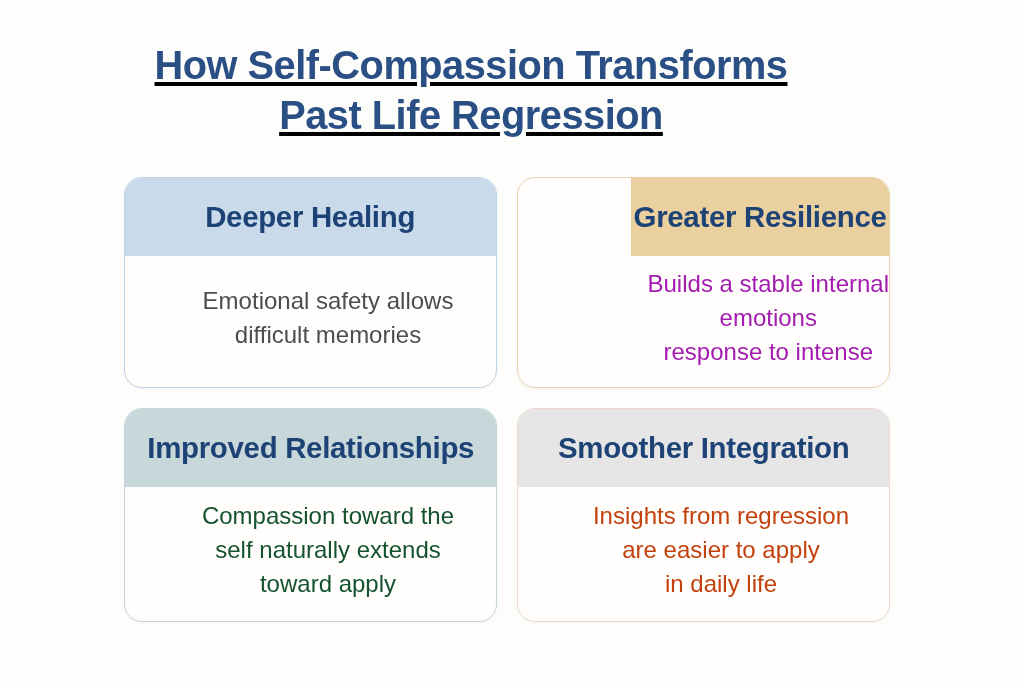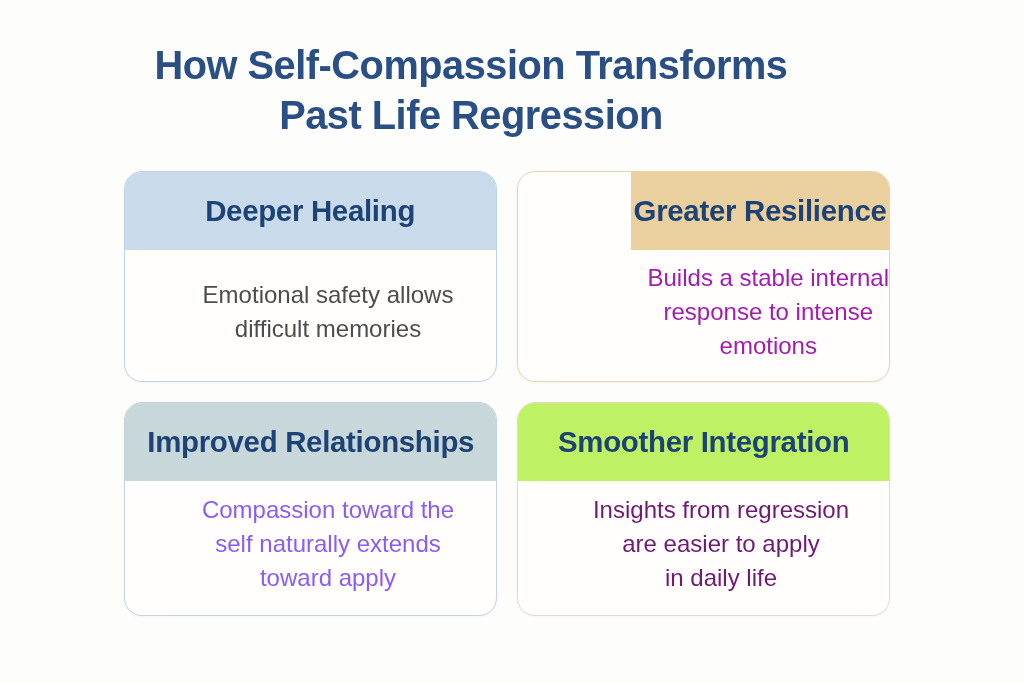--- a/index.html
+++ b/index.html
@@ -6,35 +6,36 @@
   html, body { width: 1024px; height: 683px; }
   body {
     font-family: "Liberation Sans", sans-serif;
     background: #fdfdfc;
     overflow: hidden;
   }
   .canvas {
     width: 942px;
     height: 683px;
     position: relative;
+    text-decoration: underline;
   }
   .title {
     padding-top: 40px;
     text-align: center;
     font-weight: 700;
     font-size: 41px;
     line-height: 50px;
     letter-spacing: -0.5px;
     transform: scaleX(0.97);
   }
   .title-line { display: block; }
   .grid {
     position: absolute;
     left: 124px;
-    top: 171px;
+    top: 177px;
     width: 766px;
     display: grid;
     grid-template-columns: 1fr 1fr;
     grid-template-rows: 211px 214px;
     column-gap: 20px;
     row-gap: 20px;
   }
   .card {
     border-radius: 18px;
     border: 1.5px solid #ddd;
@@ -95,41 +96,41 @@
         <div class="body-line">difficult memories</div>
       </div>
     </section>
 
     <section class="card" style="border-color: rgb(233, 211, 171); align-items: flex-end;">
       <header class="card-header" style="background: rgb(234, 207, 159);">
         <h2 style="color: rgb(29, 67, 118);">Greater Resilience</h2>
       </header>
       <div class="card-body" style="color: #a21caf;">
         <div class="body-line">Builds a stable internal</div>
+        <div class="body-line">emotions</div>
         <div class="body-line">response to intense</div>
-        <div class="body-line">emotions</div>
       </div>
     </section>
 
     <section class="card" style="border-color: rgb(195, 213, 216);">
       <header class="card-header" style="background: rgb(199, 215, 218);">
         <h2 style="color: rgb(29, 67, 118);">Improved Relationships</h2>
       </header>
-      <div class="card-body" style="color: #8b5cf6;">
+      <div class="card-body" style="color: #14532d;">
         <div class="body-line">Compassion toward the</div>
         <div class="body-line">self naturally extends</div>
         <div class="body-line">toward apply</div>
       </div>
     </section>
 
     <section class="card" style="border-color: rgb(239, 214, 206);">
-      <header class="card-header" style="background: #bef264;">
+      <header class="card-header" style="background: #e5e5e5;">
         <h2 style="color: rgb(29, 67, 118);">Smoother Integration</h2>
       </header>
-      <div class="card-body" style="color: #701a75;">
+      <div class="card-body" style="color: #c2410c;">
         <div class="body-line">Insights from regression</div>
         <div class="body-line">are easier to apply</div>
         <div class="body-line">in daily life</div>
       </div>
     </section>
 
   </div>
 </div>
 
 </body></html>

